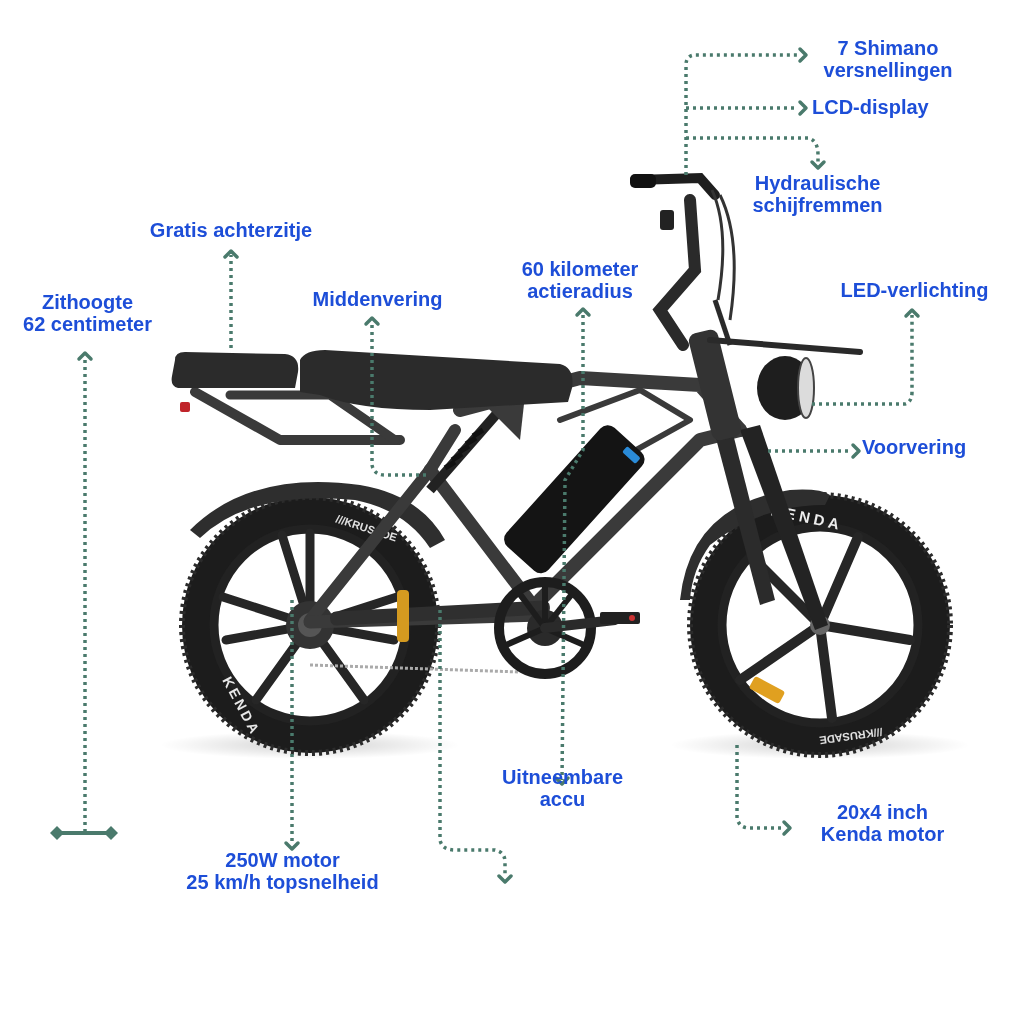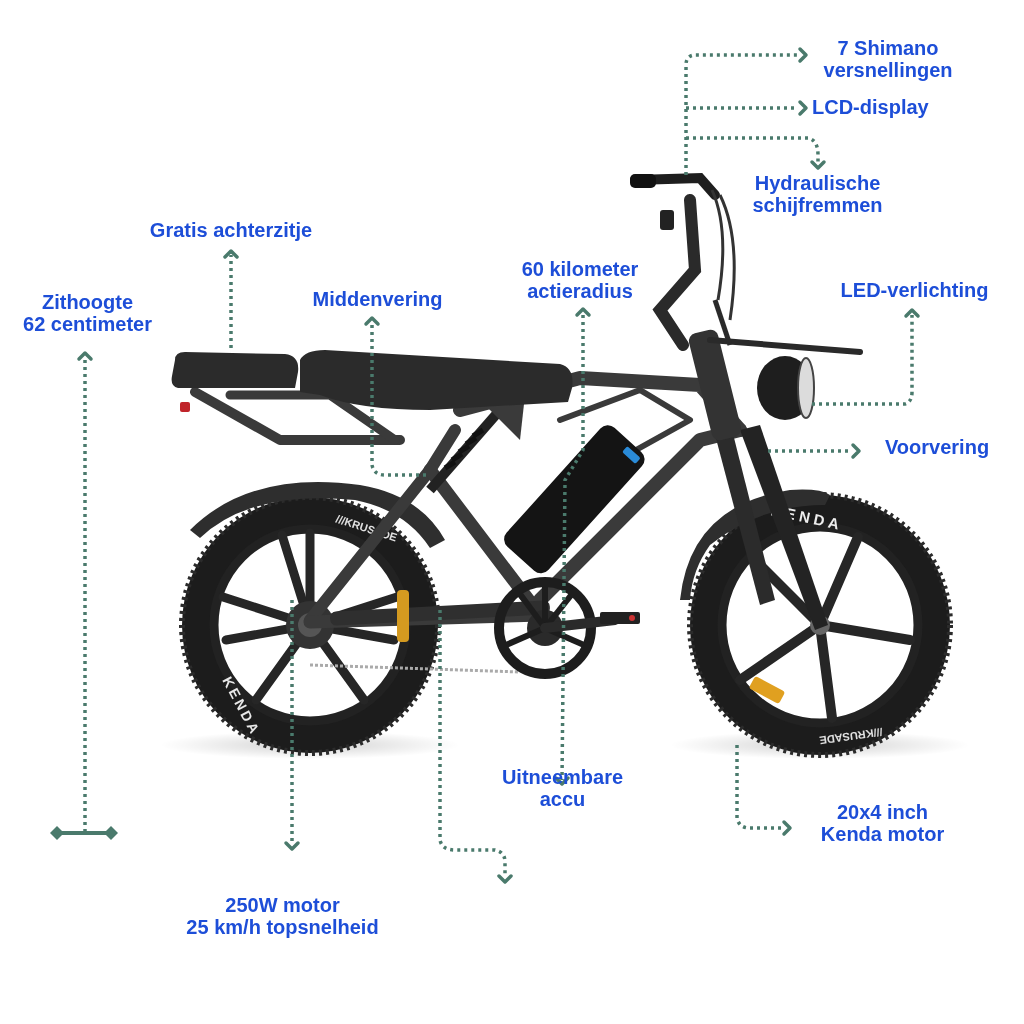--- a/index.html
+++ b/index.html
@@ -221,24 +221,24 @@
   <div class="label" style="left:5px; top:291px; width:165px;">
     <span>Zithoogte</span>
     <span>62 centimeter</span>
   </div>
   <div class="label" style="left:295px; top:288px; width:165px;">
     <span>Middenvering</span>
   </div>
   <div class="label" style="left:822px; top:279px; width:185px;">
     <span>LED-verlichting</span>
   </div>
-  <div class="label" style="left:862px; top:436px; text-align:left;margin-left:23px;">
+  <div class="label" style="left:862px; top:436px; text-align:left;">
     <span>Voorvering</span>
   </div>
-  <div class="label" style="left:165px; top:894px; width:235px;">
+  <div class="label" style="left:165px; top:849px; width:235px;">
     <span>250W motor</span>
     <span>25 km/h topsnelheid</span>
   </div>
   <div class="label" style="left:480px; top:766px; width:165px;">
     <span>Uitneembare</span>
     <span>accu</span>
   </div>
   <div class="label" style="left:795px; top:801px; width:175px;">
     <span>20x4 inch</span>
     <span>Kenda motor</span>

